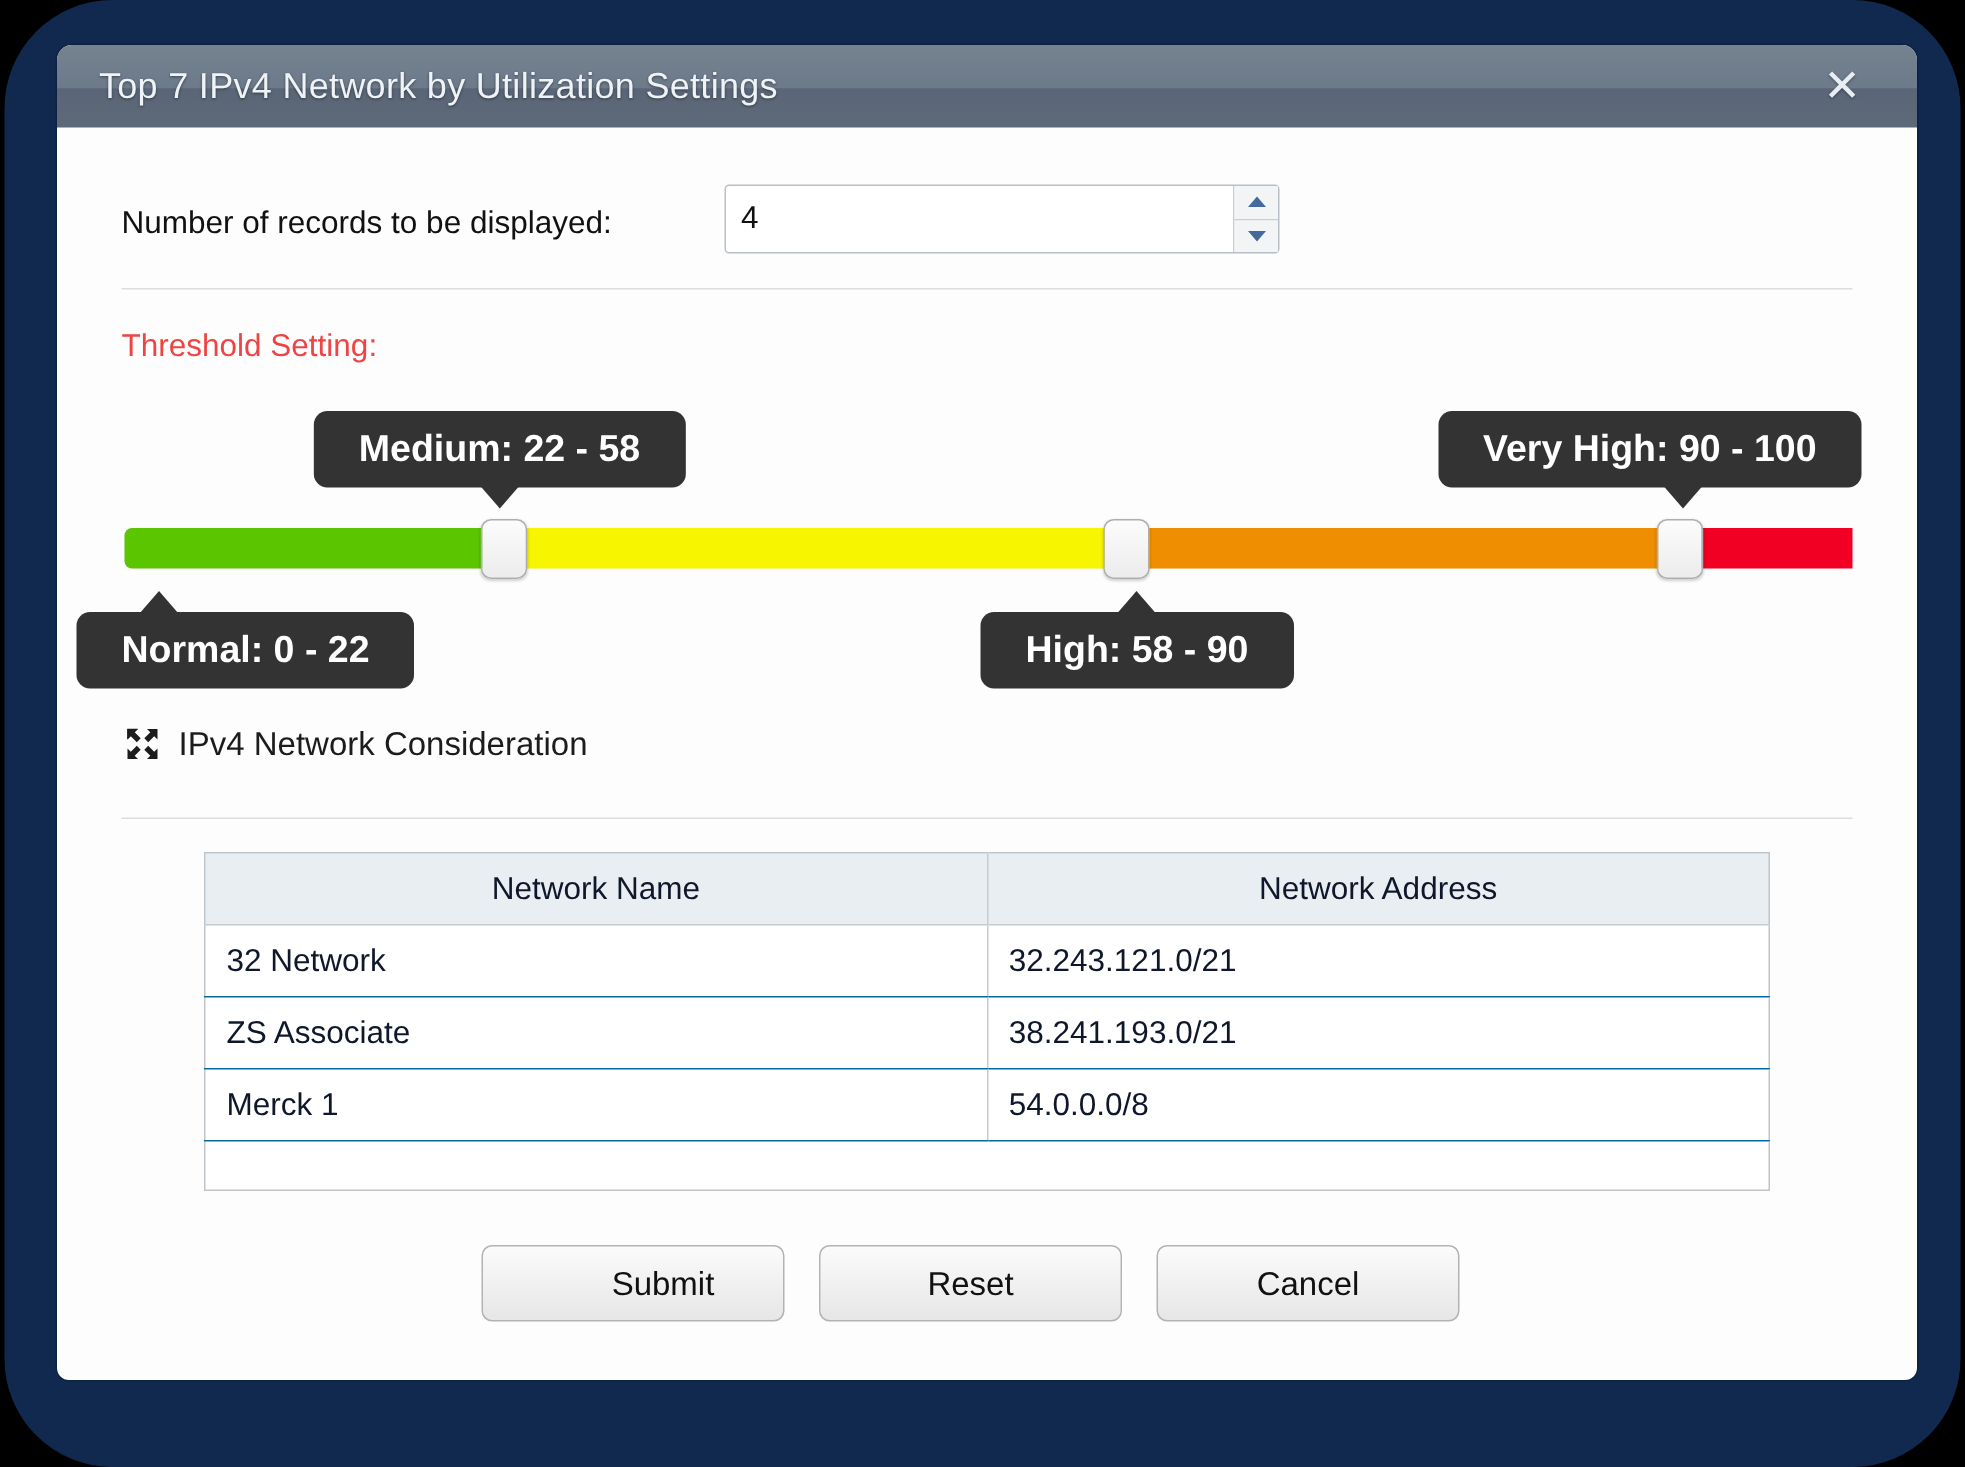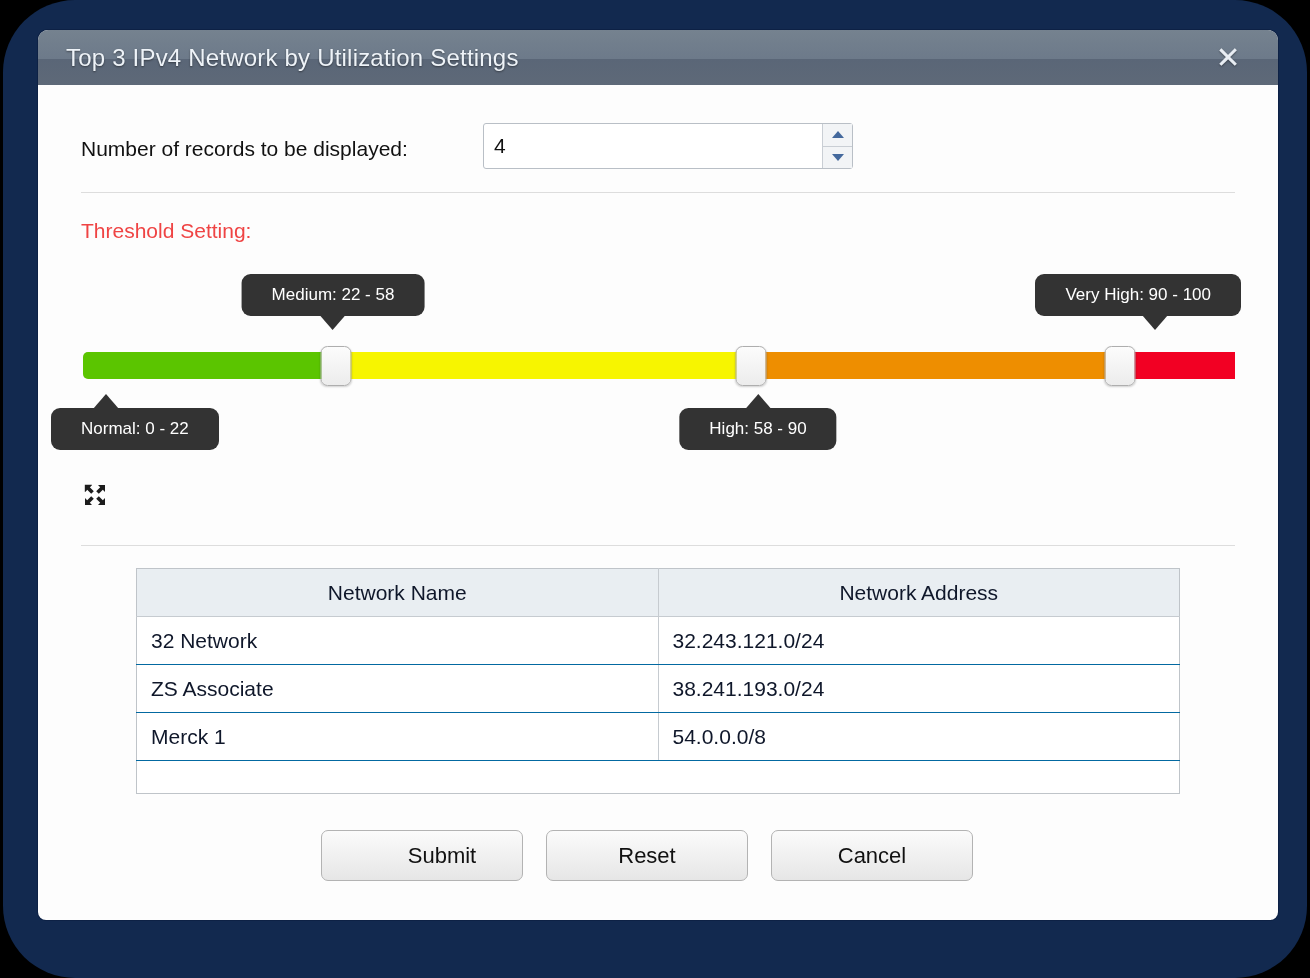--- a/index.html
+++ b/index.html
@@ -77,22 +77,22 @@
   .seg:first-child { border-radius: 5px 0 0 5px; }
   .handle {
     position: absolute; top: 50%; width: 31px; height: 40px;
     transform: translate(-50%, -50%);
     background: linear-gradient(#fcfcfc, #ececec);
     border: 1px solid #aeaeae; border-radius: 7px;
     box-shadow: 0 1px 2px rgba(0,0,0,.18); cursor: pointer; z-index: 3;
   }
 
   .tooltip {
-    position: absolute; background: #333; color: #fff; font-weight: normal;
-    font-size: 17px; padding: 11px 30px; border-radius: 9px; white-space: nowrap;
+    position: absolute; background: #333; color: #fff; font-weight: bold;
+    font-size: 25px; padding: 11px 30px; border-radius: 9px; white-space: nowrap;
     z-index: 2;
   }
   .tooltip .arr { position: absolute; width: 0; height: 0; }
   .tt-top { top: 4px; }
   .tt-top .arr {
     bottom: -14px; border-left: 13px solid transparent; border-right: 13px solid transparent;
     border-top: 15px solid #333;
   }
   .tt-bottom { top: 138px; text-align: center; }
   .tt-bottom .arr {
@@ -140,21 +140,21 @@
   .btn-reset  { left: 508px; }
   .btn-cancel { left: 733px; }
 </style>
 </head>
 <body>
 
 <div class="frame">
   <div class="dialog">
 
     <div class="titlebar">
-      <span class="title">Top 3 IPv4 Network by Utilization Settings</span>
+      <span class="title">Top 7 IPv4 Network by Utilization Settings</span>
       <span class="close-btn">✕</span>
     </div>
 
     <div class="body">
 
       <label class="records-label">Number of records to be displayed:</label>
       <div class="records-input-wrap">
         <input class="records-input" type="text" value="4" style="">
         <div class="spinner">
           <div class="spin-btn up">
@@ -203,43 +203,44 @@
       <div class="section-header">
         <svg width="24" height="24" viewBox="0 0 24 24">
           <g fill="#1c1c1c">
             <path d="M2 2 L10 2 L2 10 Z" transform="rotate(0 6 6) translate(0 0) scale(0.9)"></path>
             <path d="M2 2 h7 l-2.2 2.2 4 4 -2.6 2.6 -4 -4 L2 9 Z"></path>
             <path d="M22 2 v7 l-2.2 -2.2 -4 4 -2.6 -2.6 4 -4 L15 2 Z"></path>
             <path d="M2 22 v-7 l2.2 2.2 4 -4 2.6 2.6 -4 4 L9 22 Z"></path>
             <path d="M22 22 h-7 l2.2 -2.2 -4 -4 2.6 -2.6 4 4 L22 15 Z"></path>
           </g>
         </svg>
+        <span class="section-title">IPv4 Network Consideration</span>
       </div>
 
       <div class="divider divider-2"></div>
 
       <table class="net-table">
         <colgroup>
             <col style="width:50%">
             <col style="width:50%">
           </colgroup>
         <thead>
           <tr>
             <th>Network Name</th>
             <th>Network Address</th>
           </tr>
         </thead>
         <tbody>
           <tr>
             <td>32 Network</td>
-            <td>32.243.121.0/24</td>
+            <td>32.243.121.0/21</td>
           </tr>
           <tr>
             <td>ZS Associate</td>
-            <td>38.241.193.0/24</td>
+            <td>38.241.193.0/21</td>
           </tr>
           <tr>
             <td>Merck 1</td>
             <td>54.0.0.0/8</td>
           </tr>
           <tr class="empty-row">
             <td colspan="2"></td>
           </tr>
         </tbody>
       </table>

